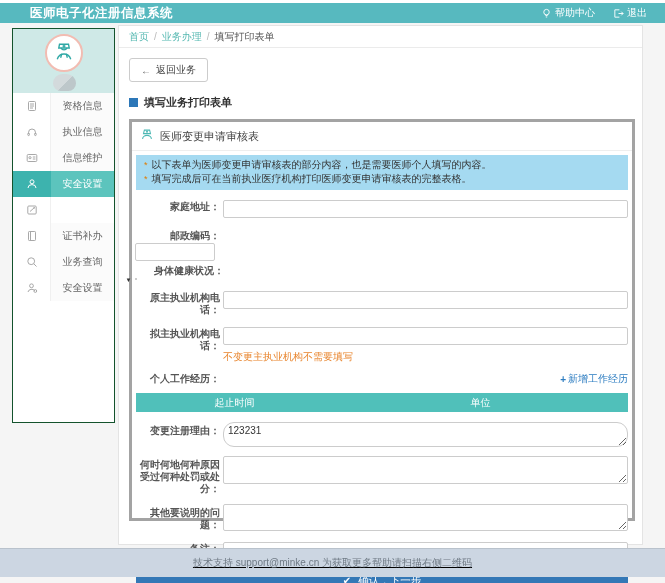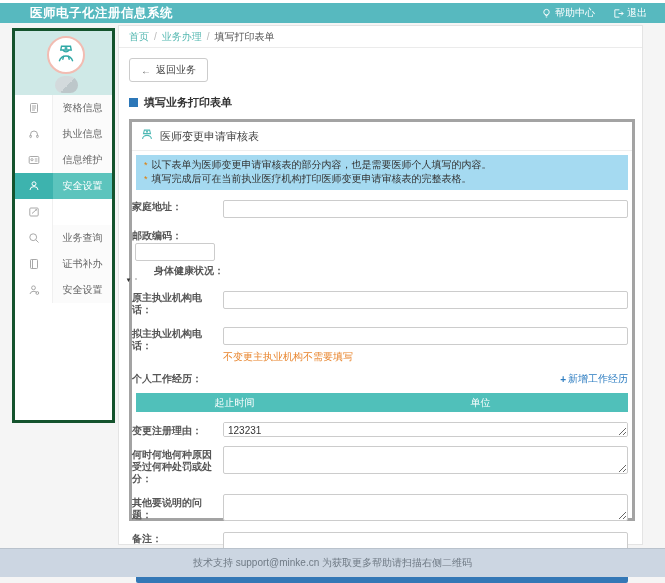--- a/index.html
+++ b/index.html
@@ -9,21 +9,21 @@
   .topstrip { position:absolute; top:0; left:0; width:665px; height:3px; background:#ffffff; }
 
   
   .appbar { position:absolute; top:3px; left:0; width:665px; height:20px; background:#57b9bf; display:flex; align-items:center; }
   .appbar .title { color:#ffffff; font-size:12.5px; font-weight:bold; margin-left:30px; letter-spacing:0.5px; }
   .appbar .spacer { flex:1; }
   .appbar .hitem { display:flex; align-items:center; gap:3px; color:#ffffff; font-size:10px; margin-right:18px; cursor:pointer; }
   .appbar svg { display:block; }
 
   
-  .sidebar { position:absolute; left:12px; top:28px; width:103px; height:395px; background:#ffffff; border:3px solid #14532d; }
+  .sidebar { position:absolute; left:12px; top:28px; width:103px; height:395px; background:#ffffff; border:1px solid #14532d; }
   .avatarblock { height:64px; background:#cfe9e7; position:relative; }
   .avatar-circle { position:absolute; left:32px; top:5px; width:38px; height:38px; background:#ffffff; border:2px solid #f2bcb2; border-radius:50%; display:flex; align-items:center; justify-content:center; }
   .avatar-ph { position:absolute; left:40px; top:45px; width:23px; height:17px; border-radius:11px 11px 9px 9px; background:linear-gradient(135deg,#d3dadc 55%,#bdc7ca 55%); }
   .menu { }
   .mrow { display:flex; height:26px; align-items:stretch; cursor:pointer; }
   .micon { width:38px; display:flex; align-items:center; justify-content:center; border-right:1px solid #f0f0f0; background:#ffffff; }
   .mlabel { flex:1; display:flex; align-items:center; justify-content:center; font-size:10px; color:#666666; background:#fbfbfb; }
   .mrow.active .micon { background:#3db3ae; border-right-color:#3db3ae; }
   .mrow.active .mlabel { background:#5cc4bd; color:#ffffff; }
   .micon svg { stroke:#a8a8a8; }
@@ -44,42 +44,42 @@
   
   .formbox { position:absolute; left:10px; top:93px; width:506px; height:402px; border:3px solid #a3a3a3; background:#ffffff; }
   .ftitle { display:flex; align-items:center; gap:6px; padding:5px 10px 5px 8px; border-bottom:1px solid #eeeeee; }
   .ftitle .txt { font-size:11px; color:#444444; }
   .notes { margin:4px 4px 0 4px; background:#a5daf1; padding:3px 8px 4px 8px; }
   .notes .nline { font-size:10px; color:#333333; line-height:14px; }
   .notes .b { color:#e07b00; margin-right:4px; font-size:9px; }
 
   .frows { padding-top:8px; }
   .frow { display:flex; align-items:flex-start; margin:0 4px 9px 0; }
-  .flabel { width:88px; flex-shrink:0; font-size:10px; font-weight:bold; color:#555555; padding-top:3px; line-height:12px; }
+  .flabel { width:88px; flex-shrink:0; text-align:right; font-size:10px; font-weight:bold; color:#555555; padding-top:3px; line-height:12px; }
   .fctrl { flex:1; margin-left:3px; }
   input.ti, textarea.ta { width:100%; border:1px solid #cccccc; border-radius:2px; font-size:10px; color:#333333; padding:2px 4px; font-family:"Liberation Sans","DejaVu Sans",sans-serif; background:#ffffff; }
   input.ti { height:18px; }
   textarea.ta { resize:vertical; display:block; }
   .row2 { display:flex; align-items:flex-start;flex-direction:column; }
   .zip { width:80px; margin-left:3px; flex-shrink:0; }
   .zip input { width:80px; }
   .hlabel { width:92px; flex-shrink:0; text-align:right; font-size:10px; font-weight:bold; color:#555555; padding-top:3px; }
   .selwrap { flex:1; margin-left:3px; height:18px; border:1px solid #aaaaaa; border-radius:1px; position:relative; background:#ffffff; cursor:pointer; }
   .selwrap .caret { position:absolute; right:1px; top:1px; bottom:1px; width:14px; background:linear-gradient(#f6f6f6,#dddddd); border-left:1px solid #aaaaaa; display:flex; align-items:center; justify-content:center; font-size:6px; color:#333333; }
   .hint { margin:-5px 0 8px 91px; font-size:10px; color:#e8842c; }
   .exprow { display:flex; align-items:center; margin:2px 4px 0 0; }
   .explink { margin-left:auto; display:flex; align-items:center; gap:2px; color:#2d7dc1; font-size:10px; cursor:pointer; }
   .explink .plus { font-weight:bold; font-size:10px; }
   table.exp { width:calc(100% - 8px); margin:7px 4px 10px 4px; border-collapse:collapse; }
   table.exp th { background:#50c0ba; color:#ffffff; font-size:10px; font-weight:normal; height:19px; text-align:center; }
   .submitbtn { margin:3px 4px 0 4px; width:calc(100% - 8px); height:24px; background:#3478b6; border-radius:2px; color:#ffffff; display:flex; align-items:center; justify-content:center; gap:7px; font-size:10.5px; cursor:pointer; }
   .submitbtn .ck { font-size:10px; }
 
   
-  .footer { position:absolute; left:0; top:548px; width:665px; height:29px; background:#ccd6e2; border-top:1px solid #b9c2cc; display:flex; align-items:center; justify-content:center; }
+  .footer { position:absolute; left:0; top:548px; width:665px; height:29px; background:#ccd6e2; border-top:1px solid #b9c2cc; display:flex; align-items:center; justify-content:center;text-decoration:underline; }
   .footer .ftxt { font-size:10px; color:#6f7a85; }
 </style>
 </head>
 <body>
 
 <div class="topstrip"></div>
 
 <div class="appbar">
   <span class="title">医师电子化注册信息系统</span>
   <span class="spacer"></span>
@@ -161,34 +161,34 @@
       <span class="micon">
         <svg width="12" height="12" viewBox="0 0 12 12" fill="none" stroke-width="1">
             <rect x="1.8" y="2" width="8.4" height="8" rx="1"></rect>
             <path d="M4 7.5 L8.5 3.5 M7.5 3.5 h1 v1"></path>
           </svg>
       </span>
     </div>
     <div class="mrow">
       <span class="micon">
         <svg width="12" height="12" viewBox="0 0 12 12" fill="none" stroke-width="1">
+            <rect x="2.5" y="1.5" width="7" height="9" rx="0.8"></rect>
+            <path d="M4.5 1.5 V10.5"></path>
+          </svg>
+      </span>
+      <span class="mlabel">证书补办</span>
+    </div>
+    <div class="mrow">
+      <span class="micon">
+        <svg width="12" height="12" viewBox="0 0 12 12" fill="none" stroke-width="1">
             <circle cx="5.2" cy="5.2" r="3.4"></circle>
             <path d="M7.8 7.8 L10.5 10.5"></path>
           </svg>
       </span>
       <span class="mlabel">业务查询</span>
-    </div>
-    <div class="mrow">
-      <span class="micon">
-        <svg width="12" height="12" viewBox="0 0 12 12" fill="none" stroke-width="1">
-            <rect x="2.5" y="1.5" width="7" height="9" rx="0.8"></rect>
-            <path d="M4.5 1.5 V10.5"></path>
-          </svg>
-      </span>
-      <span class="mlabel">证书补办</span>
     </div>
     <div class="mrow">
       <span class="micon">
         <svg width="12" height="12" viewBox="0 0 12 12" fill="none" stroke-width="1">
             <circle cx="5.5" cy="3.8" r="1.9"></circle>
             <path d="M2 10 a3.8 3.2 0 0 1 7 -1.2"></path>
             <circle cx="9.3" cy="9" r="1.4"></circle>
           </svg>
       </span>
       <span class="mlabel">安全设置</span>
@@ -275,21 +275,21 @@
           <tr>
             <th style="width:40%;">起止时间</th>
             <th style="width:60%;">单位</th>
           </tr>
         </thead>
       </table>
 
       <div class="frow">
         <span class="flabel">变更注册理由：</span>
         <span class="fctrl">
-            <textarea class="ta" style="height: 15px;">123231</textarea>
+            <textarea class="ta" style="height: 25px; border-radius: 11px;">123231</textarea>
           </span>
       </div>
 
       <div class="frow">
         <span class="flabel">何时何地何种原因受过何种处罚或处分：</span>
         <span class="fctrl">
             <textarea class="ta" style="height: 28px;"></textarea>
           </span>
       </div>
 

